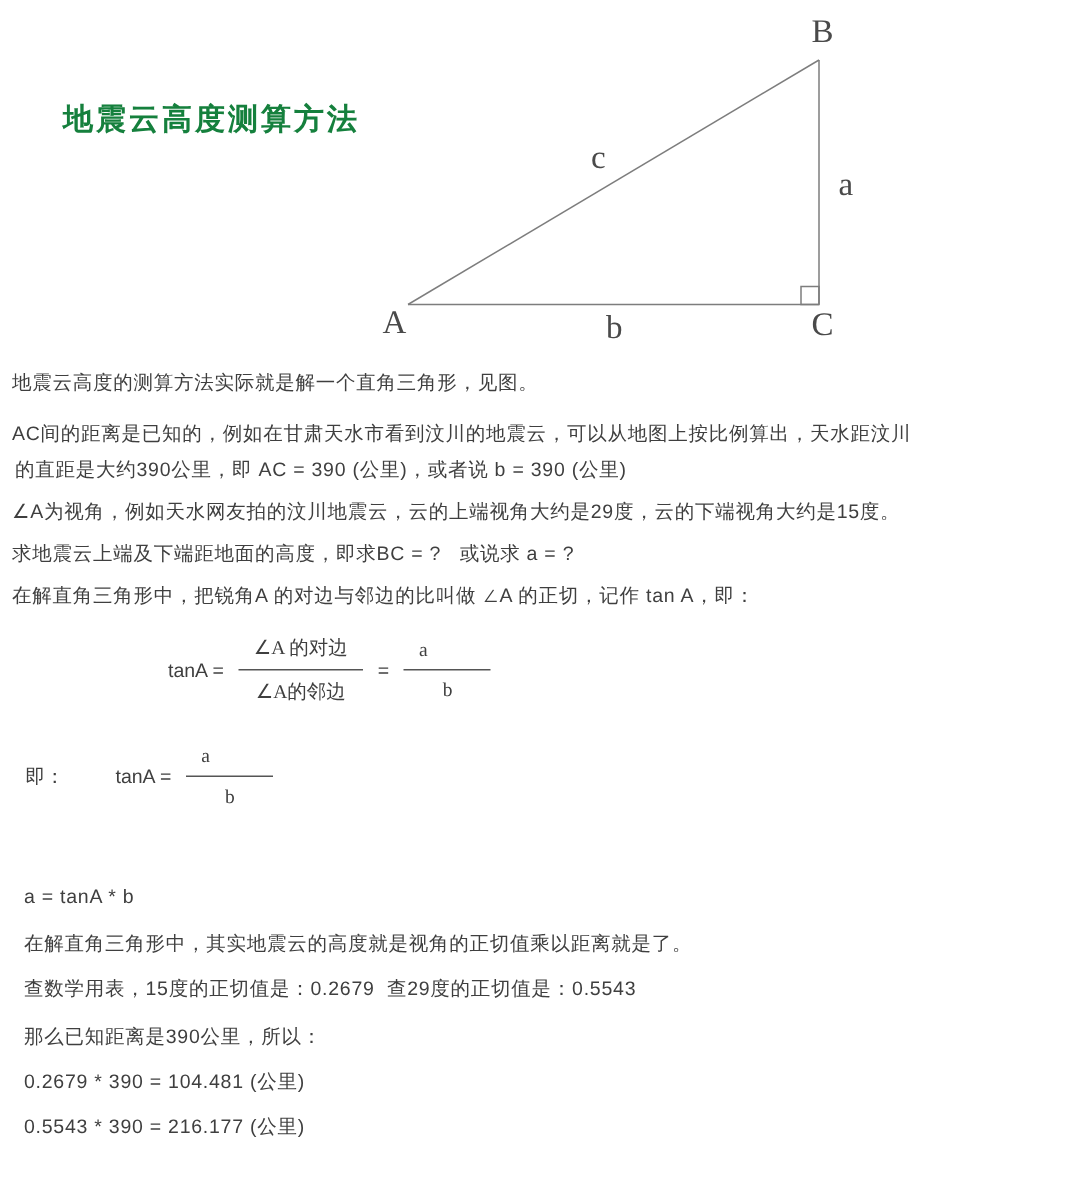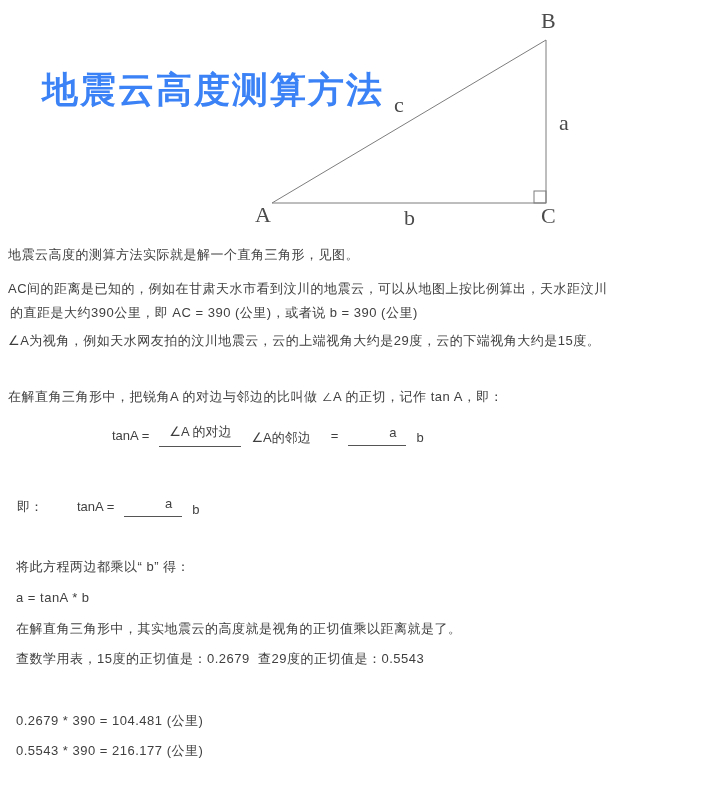--- a/index.html
+++ b/index.html
@@ -15,24 +15,24 @@
     font-family: "Liberation Sans", sans-serif;
     color: #3f3f3f;
     overflow: hidden;
   }
   
   .doc-title {
     position: absolute;
     left: 42px;
     top: 66px;
     font-family: Liberation Mono, monospace;
-    font-size: 36px;
+    font-size: 20px;
     font-weight: bold;
     letter-spacing: 2px;
-    color: #3b82f6;
+    color: #15803d;
     white-space: pre;
   }
   
   #triangle-svg {
     position: absolute;
     left: 0;
     top: 0;
   }
   #triangle-svg line, #triangle-svg rect {
     stroke: #7d7d7d;
@@ -60,23 +60,25 @@
   .formula-row {
     position: absolute;
     display: flex;
     align-items: center;
     font-size: 13px;
     color: #3f3f3f;
     white-space: pre;
   }
   .frac {
     display: inline-flex;
+    flex-direction: column;
     align-items: center;
-    text-align: right;
+    text-align: left;
     margin: 0 10px;
+    font-family: Liberation Serif, serif;
   }
   .frac .num {
     padding: 0 10px 5px 10px;
     border-bottom: 1px solid #555;
   }
   .frac .den {
     padding: 5px 10px 0 10px;
   }
   .frac.wide .num { min-width: 38px; }
   .gap-left { margin-left: 34px; }
@@ -99,20 +101,21 @@
   <span class="vlabel" style="left:255px; top:202px;">A</span>
   <span class="vlabel" style="left:541px; top:203px;">C</span>
   <span class="vlabel" style="left:559px; top:110px;">a</span>
   <span class="vlabel" style="left:404px; top:205px;">b</span>
   <span class="vlabel" style="left:394px; top:92px;">c</span>
 
   <div class="tline" style="top:280px;">AC间的距离是已知的，例如在甘肃天水市看到汶川的地震云，可以从地图上按比例算出，天水距汶川</div>
   <div class="tline" style="top:246px;">地震云高度的测算方法实际就是解一个直角三角形，见图。</div>
   <div class="tline" style="top:304px; left:10px;">的直距是大约390公里，即 AC = 390 (公里)，或者说 b = 390 (公里)</div>
   <div class="tline" style="top:332px;">∠A为视角，例如天水网友拍的汶川地震云，云的上端视角大约是29度，云的下端视角大约是15度。</div>
+  <div class="tline" style="top:360px;">求地震云上端及下端距地面的高度，即求BC = ?   或说求 a = ?</div>
   <div class="tline" style="top:388px;">在解直角三角形中，把锐角A 的对边与邻边的比叫做 ∠A 的正切，记作 tan A，即：</div>
 
   <div class="formula-row" style="left:112px; top:423px;">
     <span>tanA =</span>
     <span class="frac">
       <span class="num">∠A 的对边</span>
       <span class="den">∠A的邻边</span>
     </span>
     <span>=</span>
     <span class="frac wide">
@@ -123,20 +126,20 @@
 
   <div class="formula-row" style="left:17px; top:496px;">
     <span>即：</span>
     <span class="gap-left">tanA =</span>
     <span class="frac wide">
       <span class="num">a</span>
       <span class="den">b</span>
     </span>
   </div>
 
-  <div class="tline indent" style="top:558px;">将此方程两边都乘以“ b” 得：</div>
   <div class="tline indent" style="top:590px;">a = tanA * b</div>
   <div class="tline indent" style="top:620px;">在解直角三角形中，其实地震云的高度就是视角的正切值乘以距离就是了。</div>
   <div class="tline indent" style="top:650px;">查数学用表，15度的正切值是：0.2679  查29度的正切值是：0.5543</div>
+  <div class="tline indent" style="top:682px;">那么已知距离是390公里，所以：</div>
   <div class="tline indent" style="top:712px;">0.2679 * 390 = 104.481 (公里)</div>
   <div class="tline indent" style="top:742px;">0.5543 * 390 = 216.177 (公里)</div>
 
 </div>
 
 </body></html>

